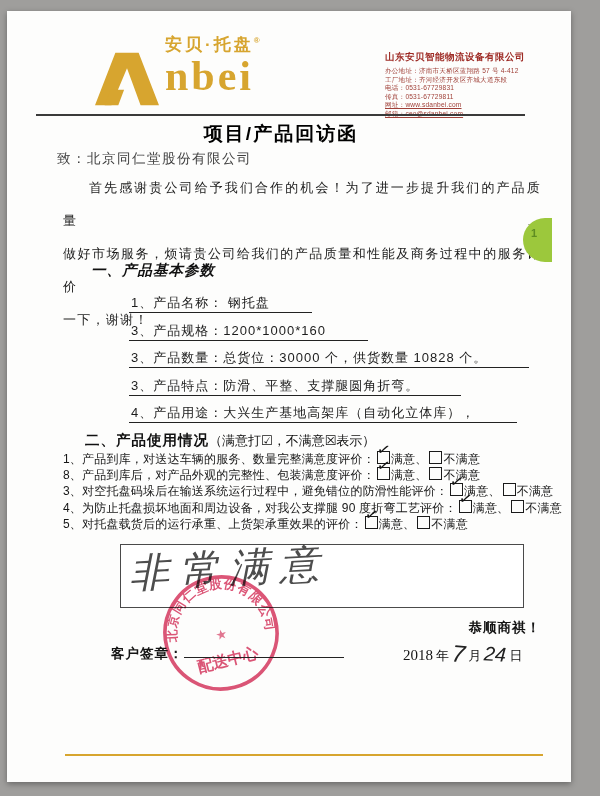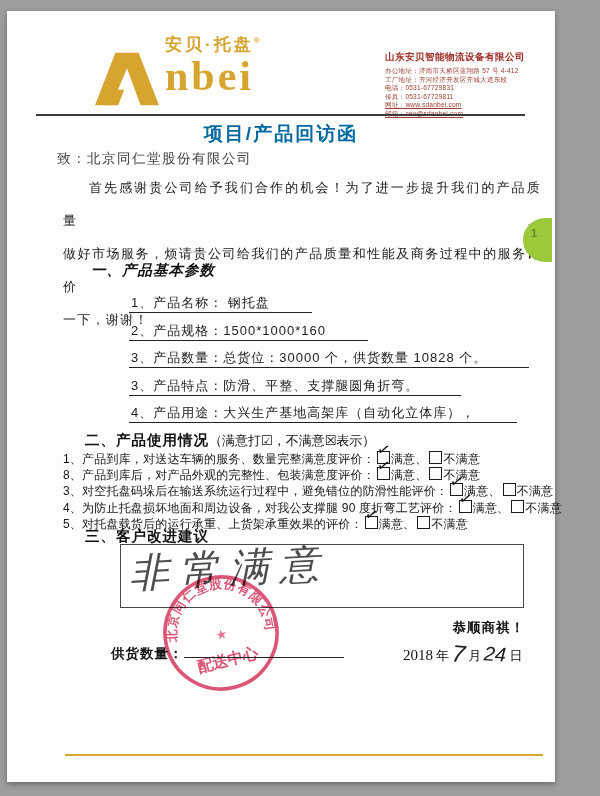--- a/index.html
+++ b/index.html
@@ -1,36 +1,36 @@
 <!DOCTYPE html>
 <html><head>
 <meta charset="utf-8">
 <style>
   html,body{margin:0;padding:0;}
   body{font-family:"Liberation Sans","DejaVu Sans",sans-serif;}
   .scene{position:relative;width:600px;height:796px;background:#9f9e9c;overflow:hidden;}
   .page{position:absolute;left:7px;top:11px;width:548px;height:771px;background:#fdfdfc;
-        box-shadow:0 2px 6px rgba(0,0,0,.35);}
+        box-shadow:0 2px 6px rgba(0,0,0,.35);padding-left:16px;}
   
   .logo{position:absolute;left:88px;top:22px;display:flex;align-items:flex-start;}
   .logo svg{display:block;margin-top:16px;}
   .logo-txt{margin-left:6px;display:flex;flex-direction:column;}
   .logo-cn{color:#d7a52f;font-weight:bold;font-size:17px;letter-spacing:3px;}
   .logo-cn sup{font-size:8px;}
   .logo-latin{color:#d7a52f;font-weight:bold;font-size:42px;line-height:36px;
               font-family:"Liberation Serif",serif;letter-spacing:3px;margin-top:2px;}
   .contact{position:absolute;left:378px;top:40px;width:172px;color:#9e2b25;}
   .c-company{font-size:9.5px;font-weight:bold;letter-spacing:.5px;margin-bottom:3px;}
   .contact-lines .c-line{font-size:6.6px;line-height:8.6px;color:#a04038;letter-spacing:.2px;}
   .contact-lines .c-line:nth-of-type(5),
   .contact-lines .c-line:nth-of-type(6){text-decoration:underline;}
   .header-rule{position:absolute;left:29px;top:103px;width:489px;height:2px;background:#3a3a3a;}
   
   .doc-title{position:absolute;left:0;top:110px;width:548px;text-align:center;
-             font-size:19px;font-weight:bold;color:#0369a1;letter-spacing:2px;}
+             font-size:19px;font-weight:bold;color:#000000;letter-spacing:2px;}
   .to-line{position:absolute;left:50px;top:139px;font-size:13.5px;color:#404040;letter-spacing:1.5px;}
   .intro{position:absolute;left:56px;top:160px;width:478px;font-size:13px;color:#1c1c1c;
          letter-spacing:1.3px;}
   .intro div{line-height:33px;}
   .intro .j{text-align:justify;text-align-last:justify;}
   .intro .ind{text-indent:2em;}
   
   .s-head{position:absolute;font-size:14.5px;font-weight:bold;color:#111;letter-spacing:1px;}
   .s1-items{position:absolute;left:78px;top:278px;margin-left:44px;}
   .p-item{height:27.5px;line-height:27.5px;font-size:13px;color:#1c1c1c;letter-spacing:1px;}
@@ -106,21 +106,21 @@
     <div class="intro">
       <div class="j ind">首先感谢贵公司给予我们合作的机会！为了进一步提升我们的产品质量、</div>
       <div class="j">做好市场服务，烦请贵公司给我们的产品质量和性能及商务过程中的服务评价</div>
       <div>一下，谢谢！</div>
     </div>
 
     <div class="s-head" style="left:84px;top:250px;font-style:italic;">一、产品基本参数</div>
     <div class="s1-items">
 
     <div class="p-item"><span class="fill-line">1、产品名称：  钢托盘</span></div>
-        <div class="p-item"><span class="fill-line">2、产品规格：1500*1000*160</span></div>
+        <div class="p-item"><span class="fill-line">3、产品规格：1200*1000*160</span></div>
         <div class="p-item"><span class="fill-line">3、产品数量：总货位：30000 个，供货数量 10828 个。</span></div>
         <div class="p-item"><span class="fill-line">3、产品特点：防滑、平整、支撑腿圆角折弯。</span></div>
         <div class="p-item"><span class="fill-line">4、产品用途：大兴生产基地高架库（自动化立体库），</span></div>
       </div>
 
     <div class="s-head" style="left:78px;top:420px;">
       <span>二、产品使用情况</span><span class="s2-note">（满意打☑，不满意☒表示）</span>
     </div>
     <div class="s2-items">
 
@@ -138,38 +138,37 @@
 
         <div class="u-item">
           <span>4、为防止托盘损坏地面和周边设备，对我公支撑腿 90 度折弯工艺评价：</span><span class="cb checked"><span class="tick">✓</span></span><span>满意、</span><span class="cb"></span><span>不满意</span>
         </div>
 
         <div class="u-item">
           <span>5、对托盘载货后的运行承重、上货架承重效果的评价：</span><span class="cb checked"><span class="tick">✓</span></span><span>满意、</span><span class="cb"></span><span>不满意</span>
         </div>
       </div>
 
-    <div class="s-head" style="left:78px;top:516px;">三、客户改进建议</div>
     <div class="suggestion-box">
       <div class="handwriting">非常满意</div>
     </div>
 
     <svg class="stamp" viewBox="0 0 124 124">
       <circle cx="62" cy="62" r="56" fill="none" stroke="#d84368" stroke-width="3.6"></circle>
       <path id="ringPath" d="M 62,62 m -45,0 a 45,45 0 1,1 90,0 a 45,45 0 1,1 -90,0" fill="none"></path>
       <text fill="#d84368" font-size="12.6" font-weight="bold" letter-spacing="1">
         <textPath href="#ringPath" startOffset="2">北京同仁堂股份有限公司</textPath>
       </text>
       <text x="62" y="68" text-anchor="middle" font-size="13" fill="#d84368" opacity=".8">★</text>
       <text x="62" y="95" text-anchor="middle" font-size="15.5" font-weight="bold" fill="#d84368">配送中心</text>
     </svg>
 
     <div class="closing">恭顺商祺！</div>
     <div class="sig-row">
-      <span>供货数量：</span><span class="sig-line"></span>
+      <span>客户签章：</span><span class="sig-line"></span>
     </div>
     <div class="date-row">
       <span class="n">2018</span><span class="lbl">年</span><span class="hand m">7</span><span class="lbl">月</span><span class="hand d">24</span><span class="lbl">日</span>
     </div>
 
     <div class="footer-rule"></div>
     <div class="page-tab">
         <span>1</span>
       </div>
   </div>

